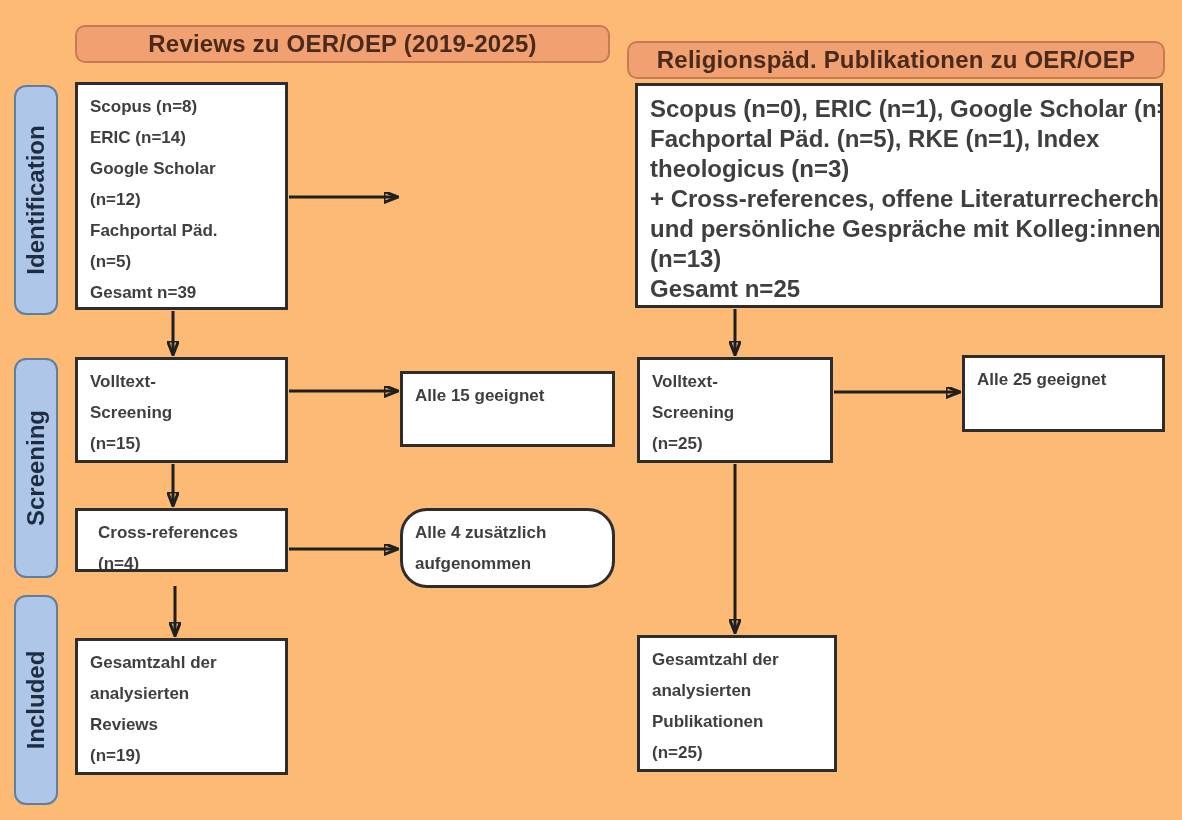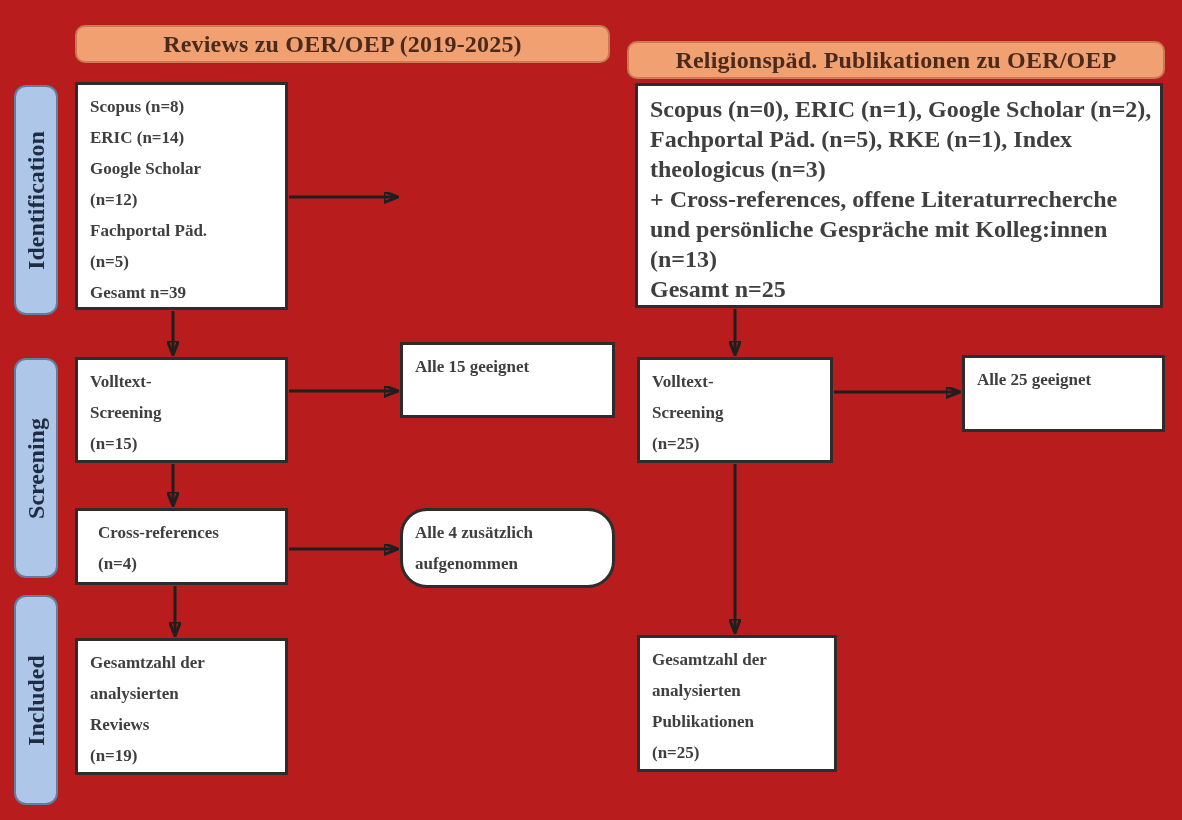--- a/index.html
+++ b/index.html
@@ -1,21 +1,21 @@
 <!DOCTYPE html>
 <html><head>
 <meta charset="utf-8">
 <style>
   html, body { margin: 0; padding: 0; background: #ffffff; }
   #canvas {
     position: relative;
     width: 1182px;
     height: 820px;
-    background: #b91c1c;
-    font-family: Liberation Serif, serif;
+    background: #fdba74;
+    font-family: Liberation Sans, sans-serif;
     overflow: hidden;
   }
   .hdr {
     position: absolute;
     box-sizing: border-box;
     background: #f1a171;
     border: 2px solid #c87b52;
     border-radius: 10px;
     color: #4b2a1c;
     font-size: 24px;
@@ -93,22 +93,22 @@
   <div class="box" style="left:75px; top:82px; width:213px; height:228px;">Scopus (n=8)
 ERIC (n=14)
 Google Scholar
 (n=12)
 Fachportal Päd.
 (n=5)
 Gesamt n=39</div>
   <div class="box" style="left:75px; top:357px; width:213px; height:106px;">Volltext-
 Screening
 (n=15)</div>
-  <div class="box" style="left:400px; top:342px; width:215px; height:76px;">Alle 15 geeignet</div>
-  <div class="box" style="left:75px; top:508px; width:213px; height:77px;padding-left:20px;">Cross-references
+  <div class="box" style="left:400px; top:371px; width:215px; height:76px;">Alle 15 geeignet</div>
+  <div class="box" style="left:75px; top:508px; width:213px; height:64px;padding-left:20px;">Cross-references
 (n=4)</div>
   <div class="box" style="left:400px; top:508px; width:215px; height:80px;border-radius:27px;">Alle 4 zusätzlich
 aufgenommen</div>
   <div class="box" style="left:75px; top:638px; width:213px; height:137px;">Gesamtzahl der
 analysierten
 Reviews
 (n=19)</div>
 
   <div class="box wide" style="left:635px; top:83px; width:528px; height:225px;">Scopus (n=0), ERIC (n=1), Google Scholar (n=2),
 Fachportal Päd. (n=5), RKE (n=1), Index

